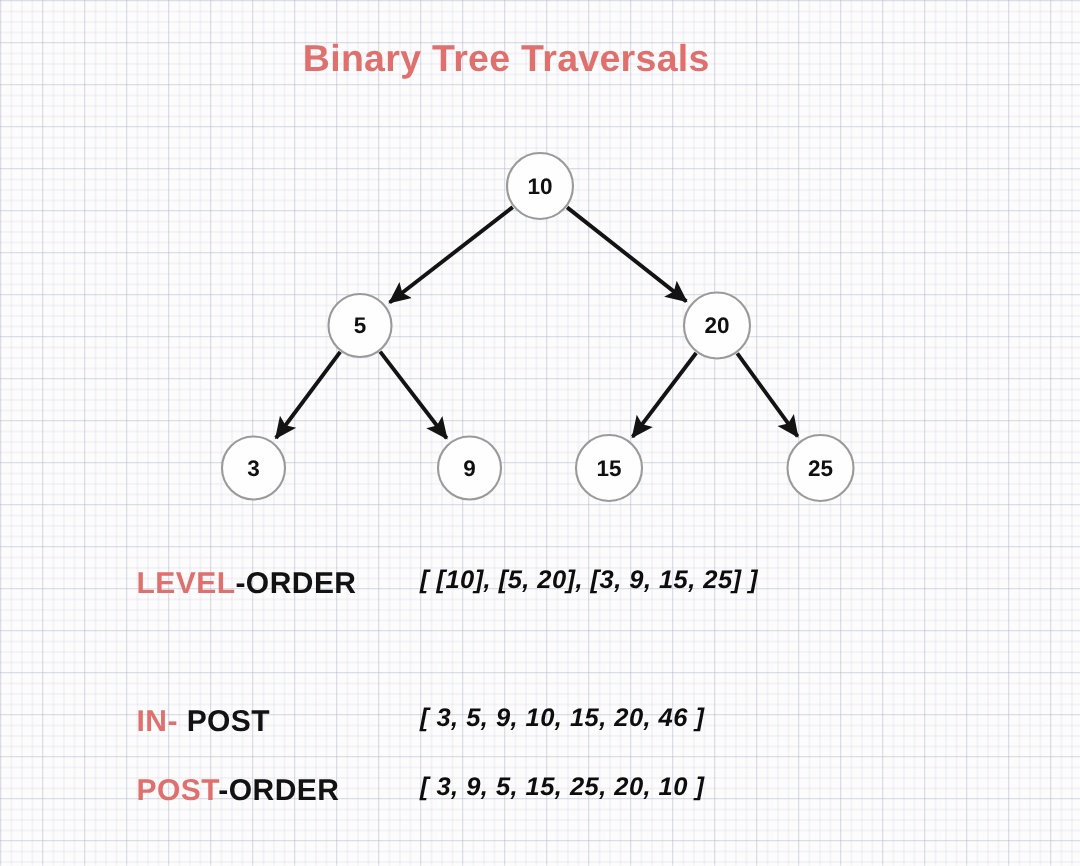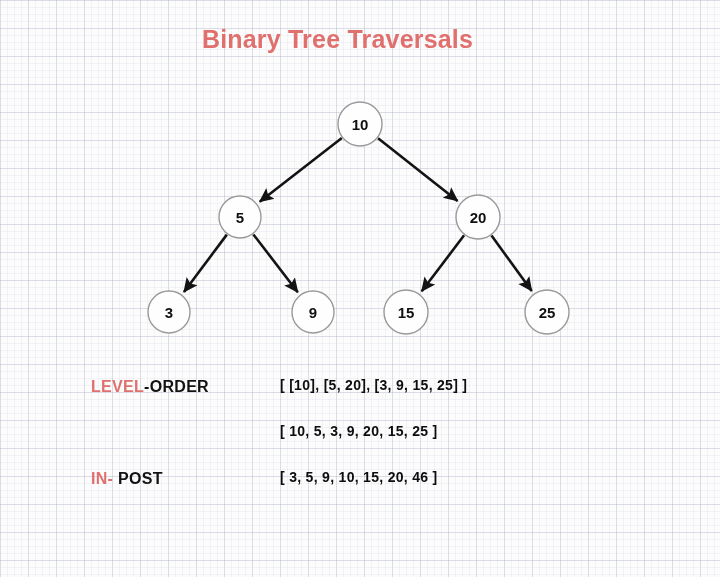--- a/index.html
+++ b/index.html
@@ -81,35 +81,36 @@
     width: 600px;
   }
   .traversal-row {
     position: relative;
     height: 46px;
   }
   .traversal-label {
     position: absolute;
     left: 0;
     top: 0;
-    font-size: 16px;
+    font-size: 20px;
     font-weight: bold;
     letter-spacing: 0.3px;
     color: #121212;
     white-space: pre;
   }
   .label-prefix {
     color: #e0706d;
   }
   .traversal-value {
     position: absolute;
     left: 189px;
     top: -1px;
-    font-size: 14px;
+    font-size: 17px;
     font-weight: bold;
+    font-style: italic;
     letter-spacing: 0.3px;
     color: #0d0d0d;
     white-space: pre;
     text-align: right;
   }
 </style>
 </head>
 <body>
 
 <div id="canvas">
@@ -161,21 +162,24 @@
         </g>
       </g>
   </svg>
 
   <div id="traversals">
       <div class="traversal-row">
         <div class="traversal-label"><span class="label-prefix">LEVEL</span><span class="label-suffix">-ORDER</span></div>
         <div class="traversal-value">[ [10], [5, 20], [3, 9, 15, 25] ]</div>
       </div>
       <div class="traversal-row">
-        <div class="traversal-value">[ 10, 5, 3, 9, 20, 15, 25 ]</div>
       </div>
       <div class="traversal-row">
         <div class="traversal-label"><span class="label-prefix">IN-</span><span class="label-suffix"> POST</span></div>
         <div class="traversal-value">[ 3, 5, 9, 10, 15, 20, 46 ]</div>
+      </div>
+      <div class="traversal-row">
+        <div class="traversal-label"><span class="label-prefix">POST</span><span class="label-suffix">-ORDER</span></div>
+        <div class="traversal-value">[ 3, 9, 5, 15, 25, 20, 10 ]</div>
       </div>
     </div>
 
 </div>
 
 </body></html>

